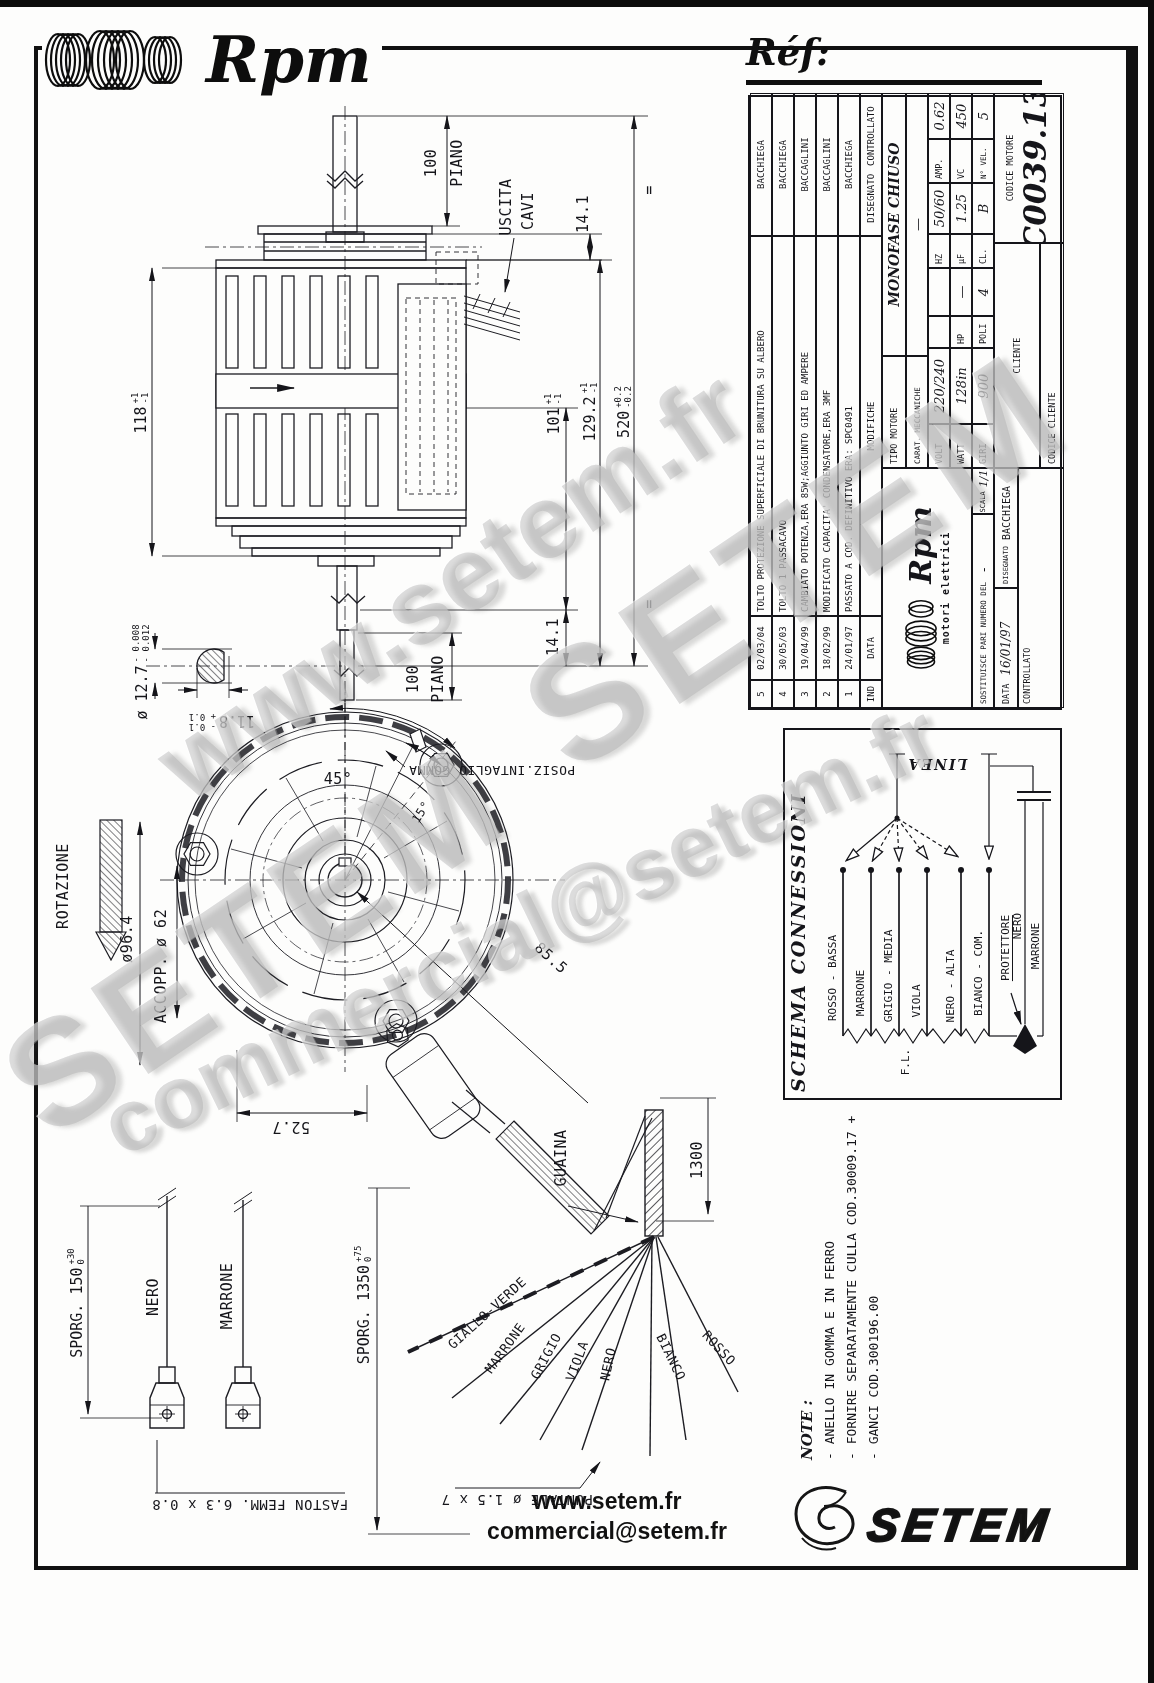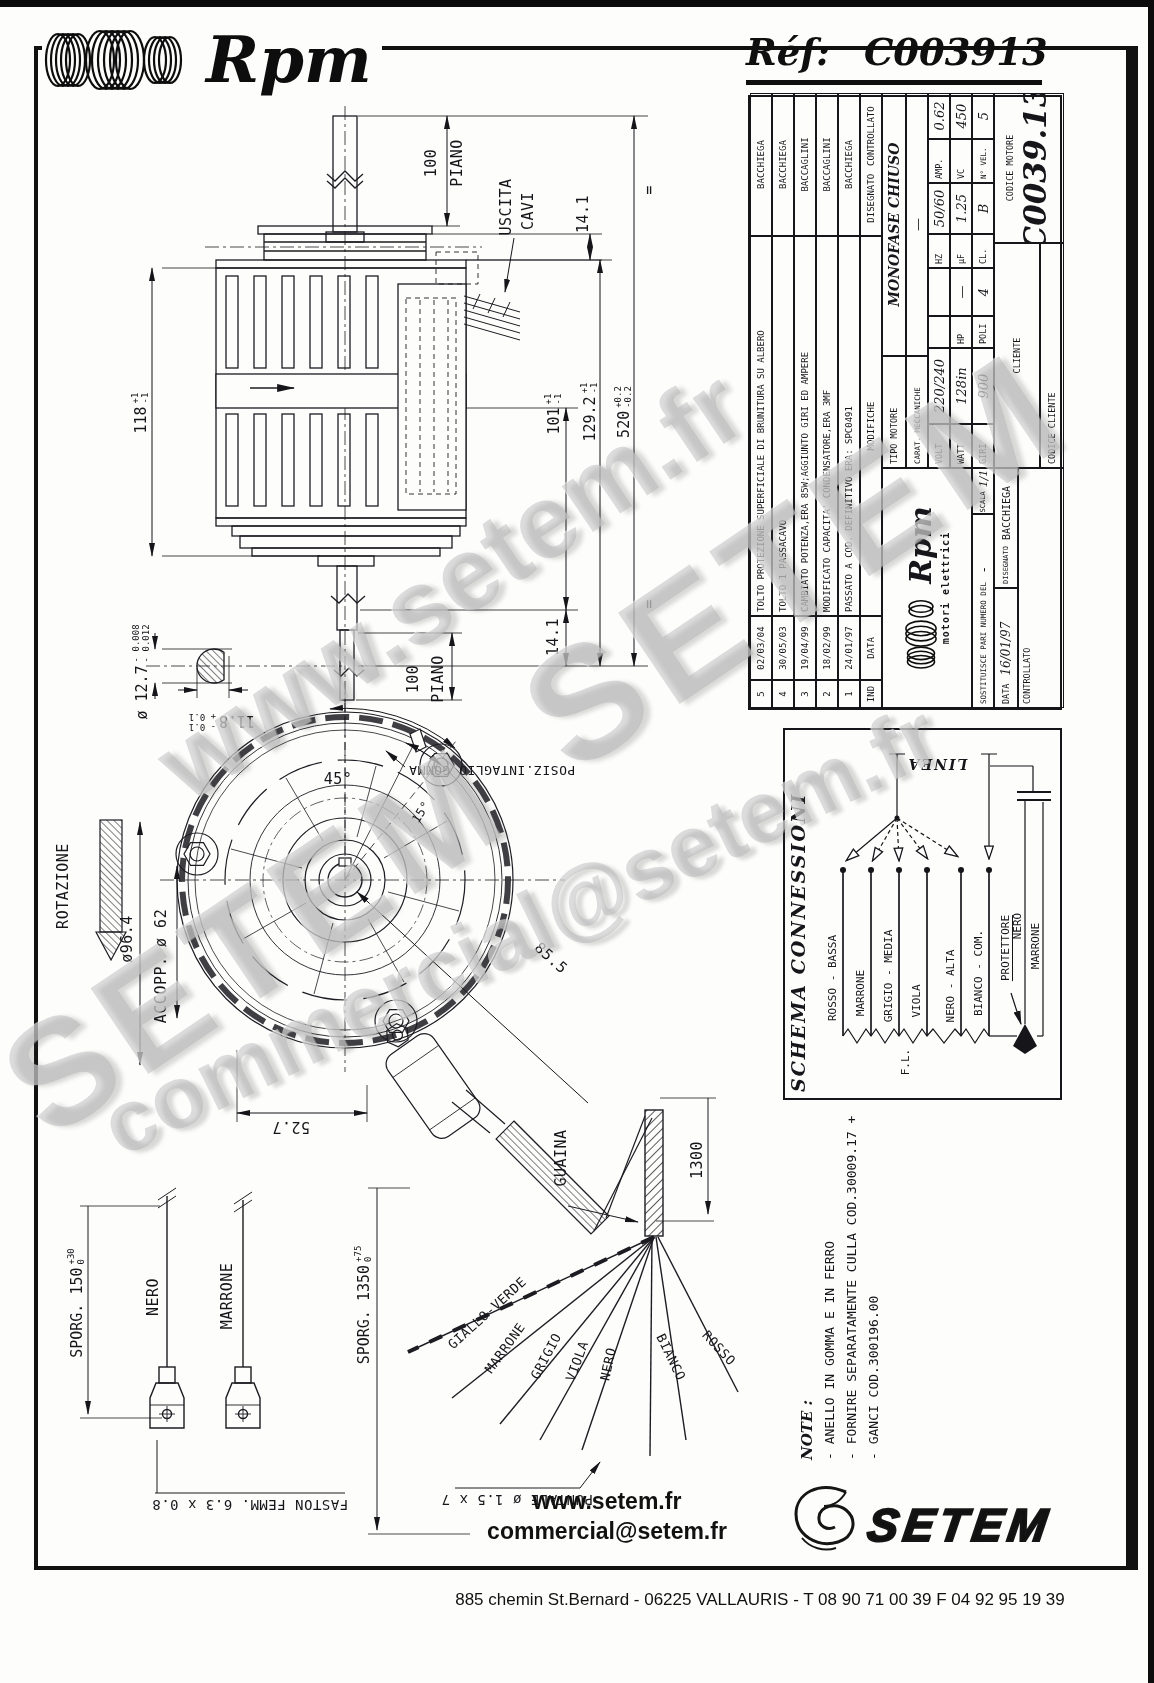--- a/index.html
+++ b/index.html
@@ -289,21 +289,20 @@
         <ellipse cx="113" cy="32" rx="11" ry="23"></ellipse>
           <ellipse cx="118" cy="32" rx="11" ry="23"></ellipse>
           <ellipse cx="123" cy="32" rx="11" ry="23"></ellipse>
           <ellipse cx="128" cy="32" rx="11" ry="23"></ellipse>
       </g>
     </svg>
     <span class="rpm-script" style="font-size:64px;line-height:60px;color:#0d0d0d;">Rpm</span>
   </div>
   <div class="ref-blk">
     <span>Réf:</span>
-    <span>C003913</span>
   </div>
 
   <span class="lb v" style="left:431px;top:163px">100</span>
   <span class="lb v" style="left:457px;top:163px">PIANO</span>
   <span class="lb v" style="left:506px;top:207px">USCITA</span>
   <span class="lb v" style="left:528px;top:211px">CAVI</span>
   <span class="lb v" style="left:583px;top:214px">14.1</span>
   <span class="lb v" style="left:649px;top:190px">=</span>
   <span class="lb v" style="left:649px;top:604px">=</span>
   <div class="dimtol v" style="left:140px;top:413px">
@@ -636,15 +635,14 @@
     <div>commercial@setem.fr</div>
   </div>
   <svg class="ftr" style="left:788px;top:1480px" width="74" height="80" viewBox="0 0 74 80">
     <g fill="none" stroke="#151515" stroke-width="3">
       <path d="M58,12 C30,0 8,14 8,34 C8,56 30,68 50,62 C66,57 70,40 58,30 C48,22 32,26 31,37 C30,46 39,51 47,47"></path>
       <path d="M58,12 C52,22 44,26 36,26" stroke-width="2"></path>
       <path d="M14,58 C22,68 36,72 48,68" stroke-width="2"></path>
     </g>
   </svg>
   <span class="ftr setem-word" style="left:868px;top:1498px;position:absolute">SETEM</span>
-  <div class="ftr" style="left:440px;top:1590px;width:640px;font-size:17px;text-align:center">885 chemin St.Bernard  -  06225 VALLAURIS  -  T 08 90 71 00 39   F 04 92 95 19 39</div>
 
 </div>
 
 </body></html>

